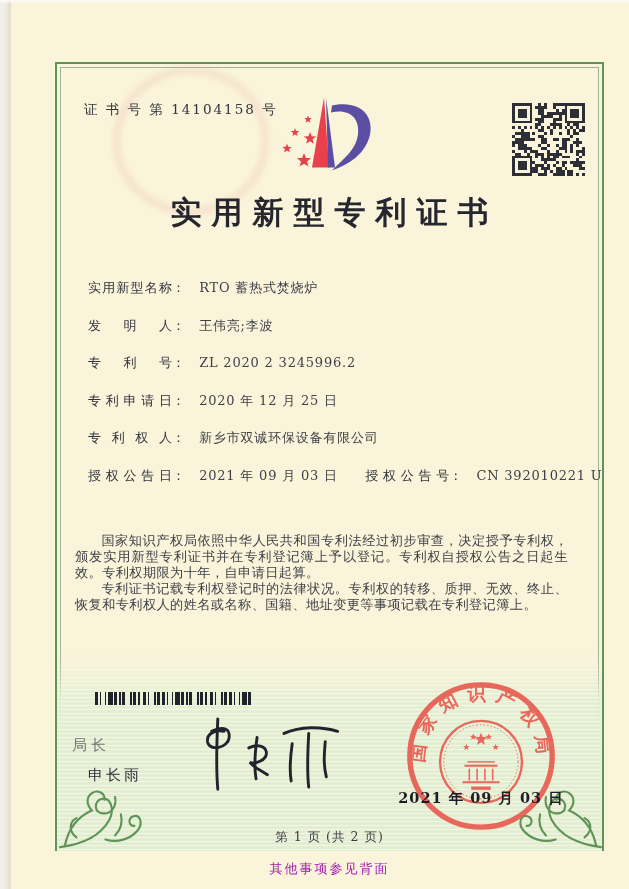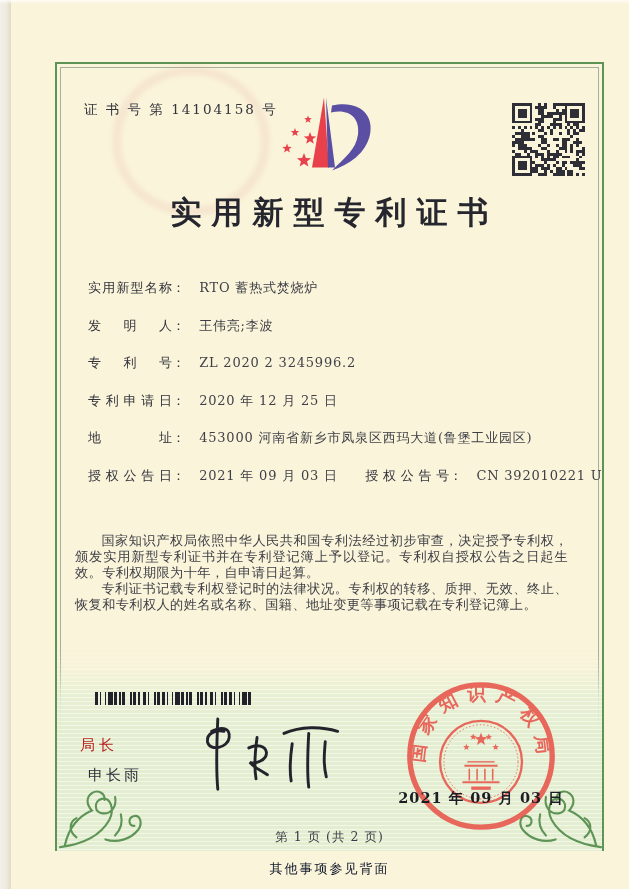--- a/index.html
+++ b/index.html
@@ -77,35 +77,35 @@
   .fvalue.fixed{display:inline-block;width:150px;}
   .flabel.second{margin-left:12px;}
   .paras{
     position:absolute;left:75px;top:533px;width:493px;
     font-size:13.2px;line-height:16px;text-align:justify;color:#3f3f46;
   }
   .paras p{text-indent:2em;letter-spacing:.4px;}
   .barcode{position:absolute;left:95px;top:692px;height:13px;font-size:0;white-space:nowrap;}
   .barcode i{display:inline-block;height:13px;}
   .barcode .b{background:#22222a;}
-  .signer-title{position:absolute;left:80px;top:736px;font-size:15px;letter-spacing:4px;color:#b91c1c;font-family:"DejaVu Sans","Liberation Sans",sans-serif;}
+  .signer-title{position:absolute;left:72px;top:736px;font-size:15px;letter-spacing:4px;color:#737373;font-family:"DejaVu Sans","Liberation Sans",sans-serif;}
   .signer-name{position:absolute;left:88px;top:766px;font-size:15px;letter-spacing:3px;color:#2e2e36;font-family:"DejaVu Sans","Liberation Sans",sans-serif;}
   .signature{position:absolute;left:193px;top:710px;width:155px;height:84px;}
   .seal{position:absolute;left:403px;top:678px;width:156px;height:156px;opacity:.88;}
   .seal-date{
     position:absolute;left:396px;top:789px;width:170px;text-align:center;
     font-size:14.5px;font-weight:700;letter-spacing:1px;color:#1d1d24;
   }
   .page-info{
     position:absolute;left:55px;top:829px;width:549px;text-align:center;
     font-size:12.5px;letter-spacing:1px;color:#3a3a42;
   }
   .back-note{
     position:absolute;left:55px;top:860px;width:549px;text-align:center;
-    font-size:13px;letter-spacing:2px;color:#0f172a;
+    font-size:13px;letter-spacing:2px;color:#a21caf;
   }
 </style>
 </head>
 <body>
 
 <div class="scan-edge-left"></div>
 <div class="scan-edge-top"></div>
 
 <div class="frame">
   <div class="frame-inner"></div>
@@ -789,22 +789,22 @@
   </div>
   <div class="row">
     <span class="flabel">专利号</span><span class="colon">：</span>
     <span class="fvalue">ZL 2020 2 3245996.2</span>
   </div>
   <div class="row">
     <span class="flabel">专利申请日</span><span class="colon">：</span>
     <span class="fvalue">2020 年 12 月 25 日</span>
   </div>
   <div class="row">
-    <span class="flabel">地址</span><span class="colon">：</span>
-    <span class="fvalue">453000 河南省新乡市凤泉区西玛大道(鲁堡工业园区)</span>
+    <span class="flabel">专利权人</span><span class="colon">：</span>
+    <span class="fvalue">新乡市双诚环保设备有限公司</span>
   </div>
   <div class="row">
     <span class="flabel">授权公告日</span><span class="colon">：</span>
     <span class="fvalue fixed">2021 年 09 月 03 日</span>
     <span class="flabel second">授权公告号</span><span class="colon">：</span>
     <span class="fvalue">CN 392010221 U</span>
   </div>
 </div>
 
 <div class="paras">

